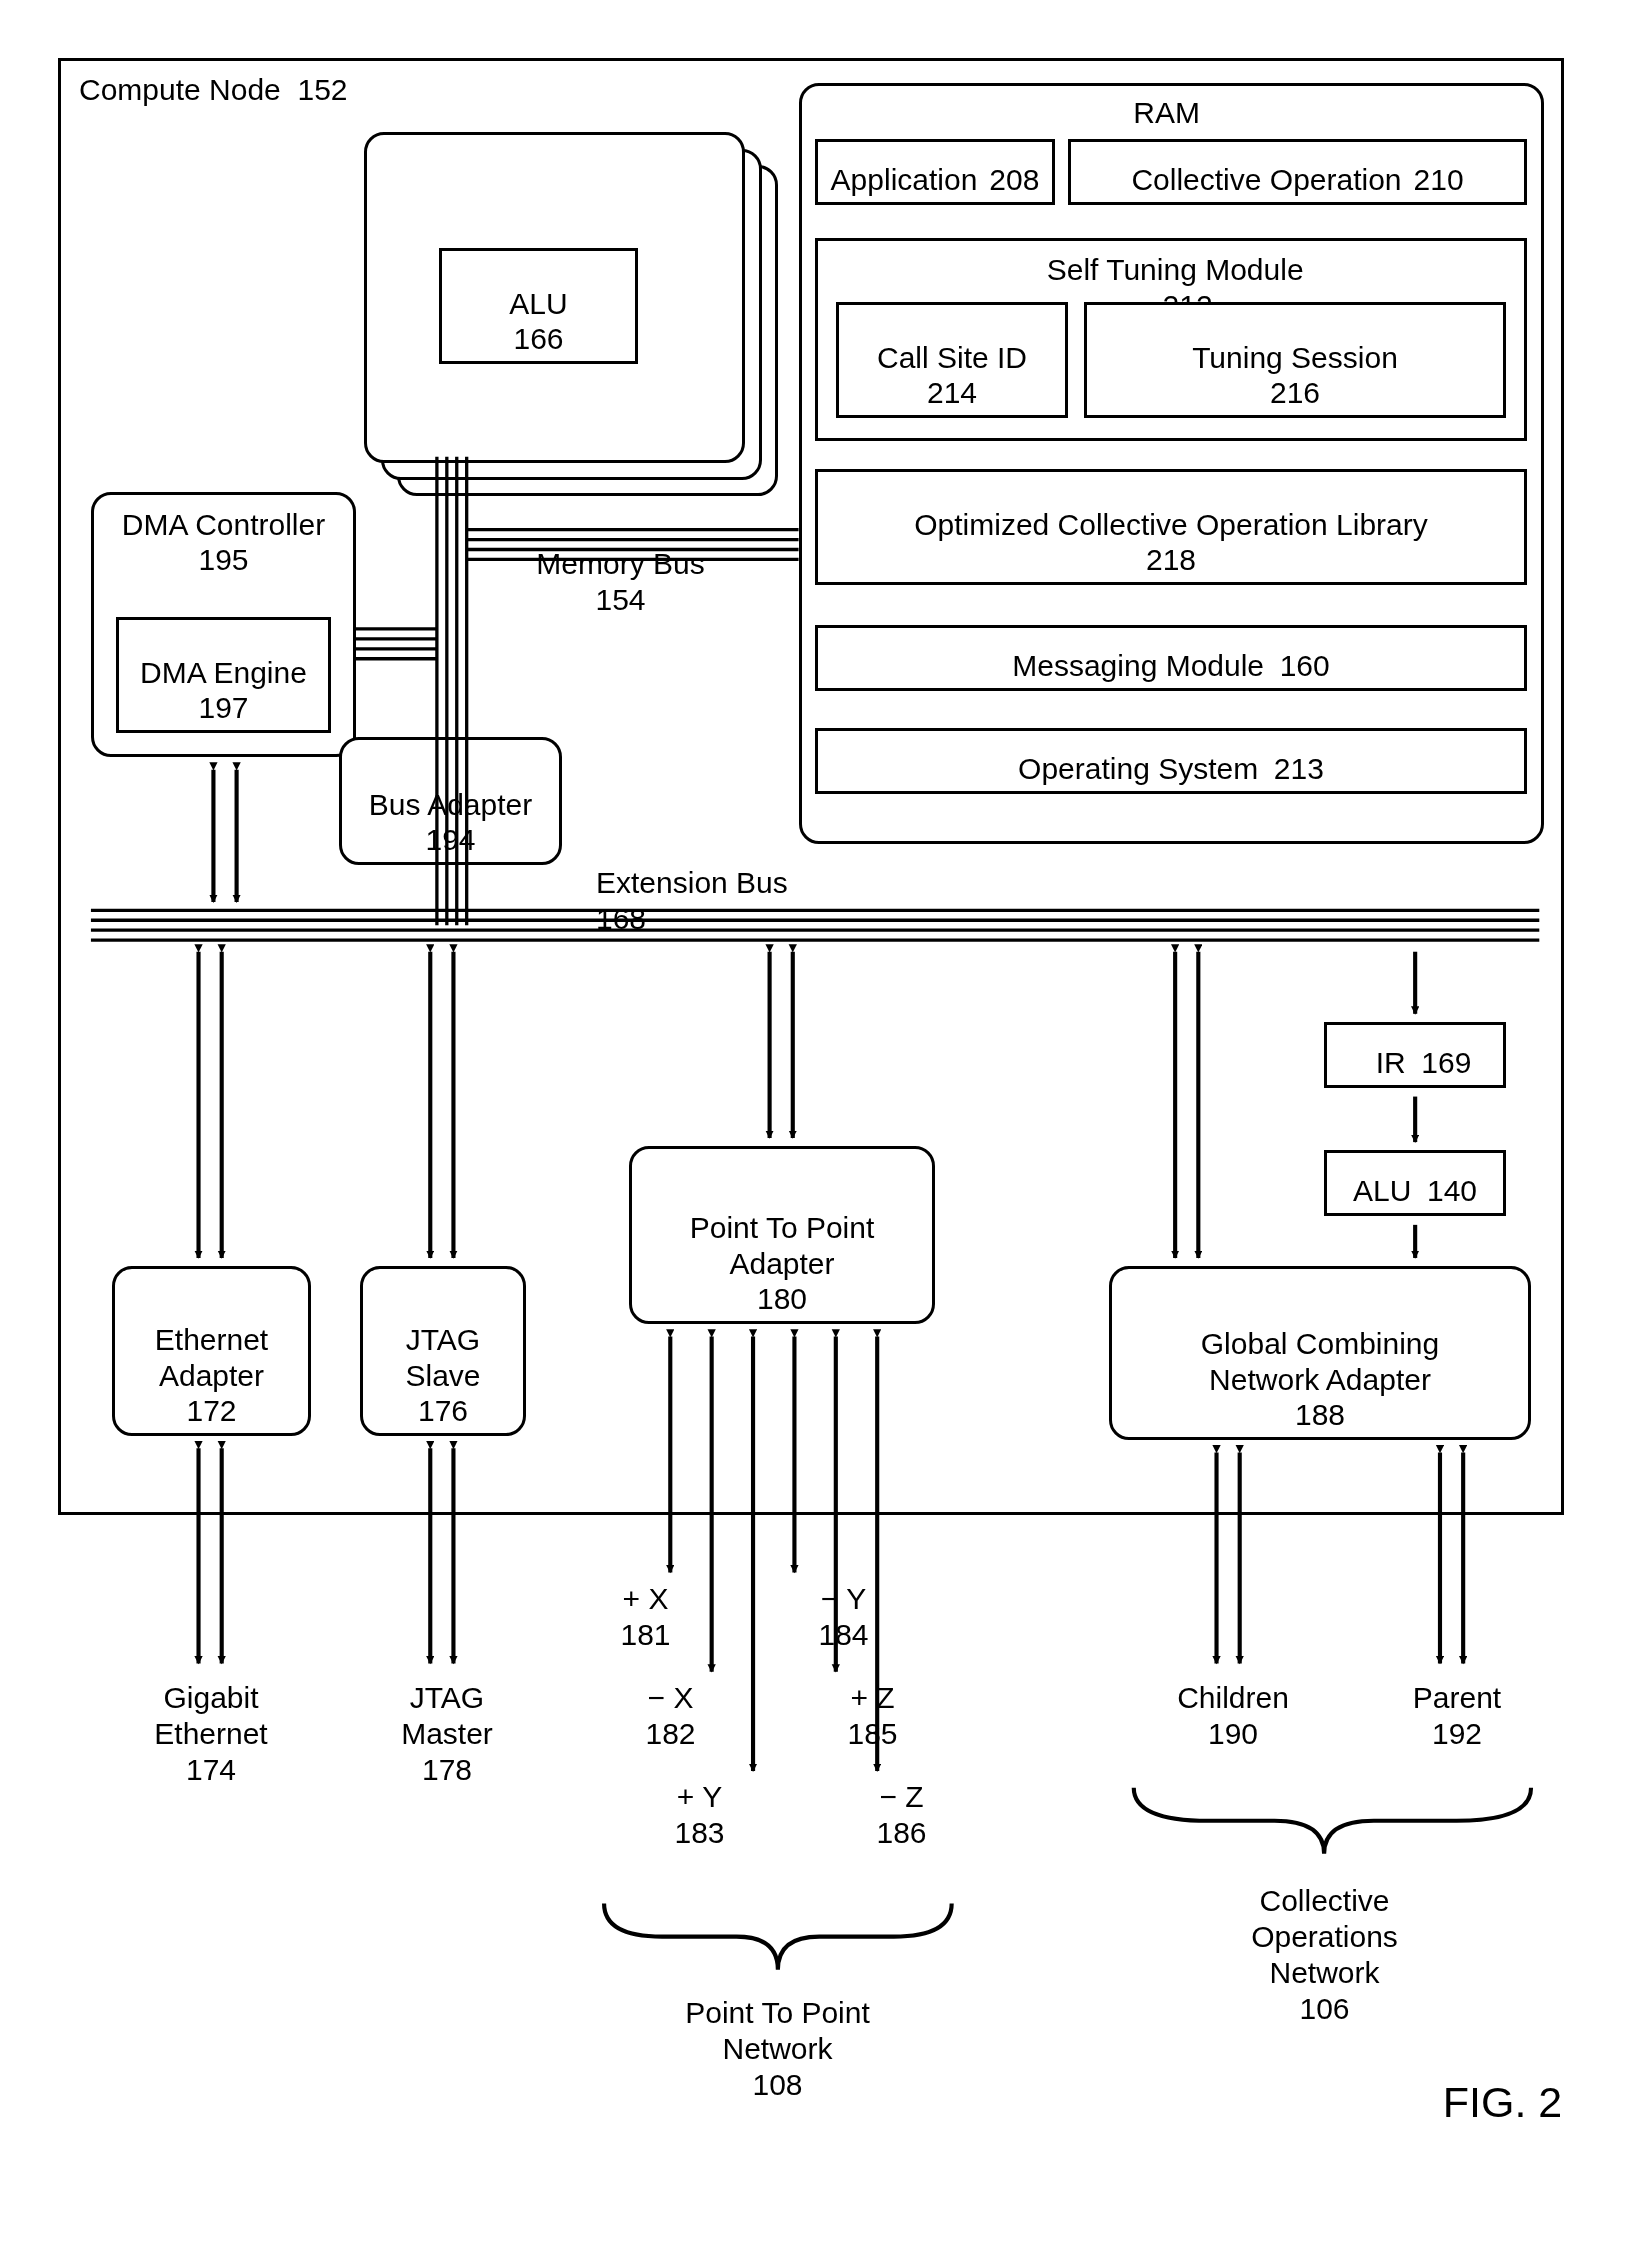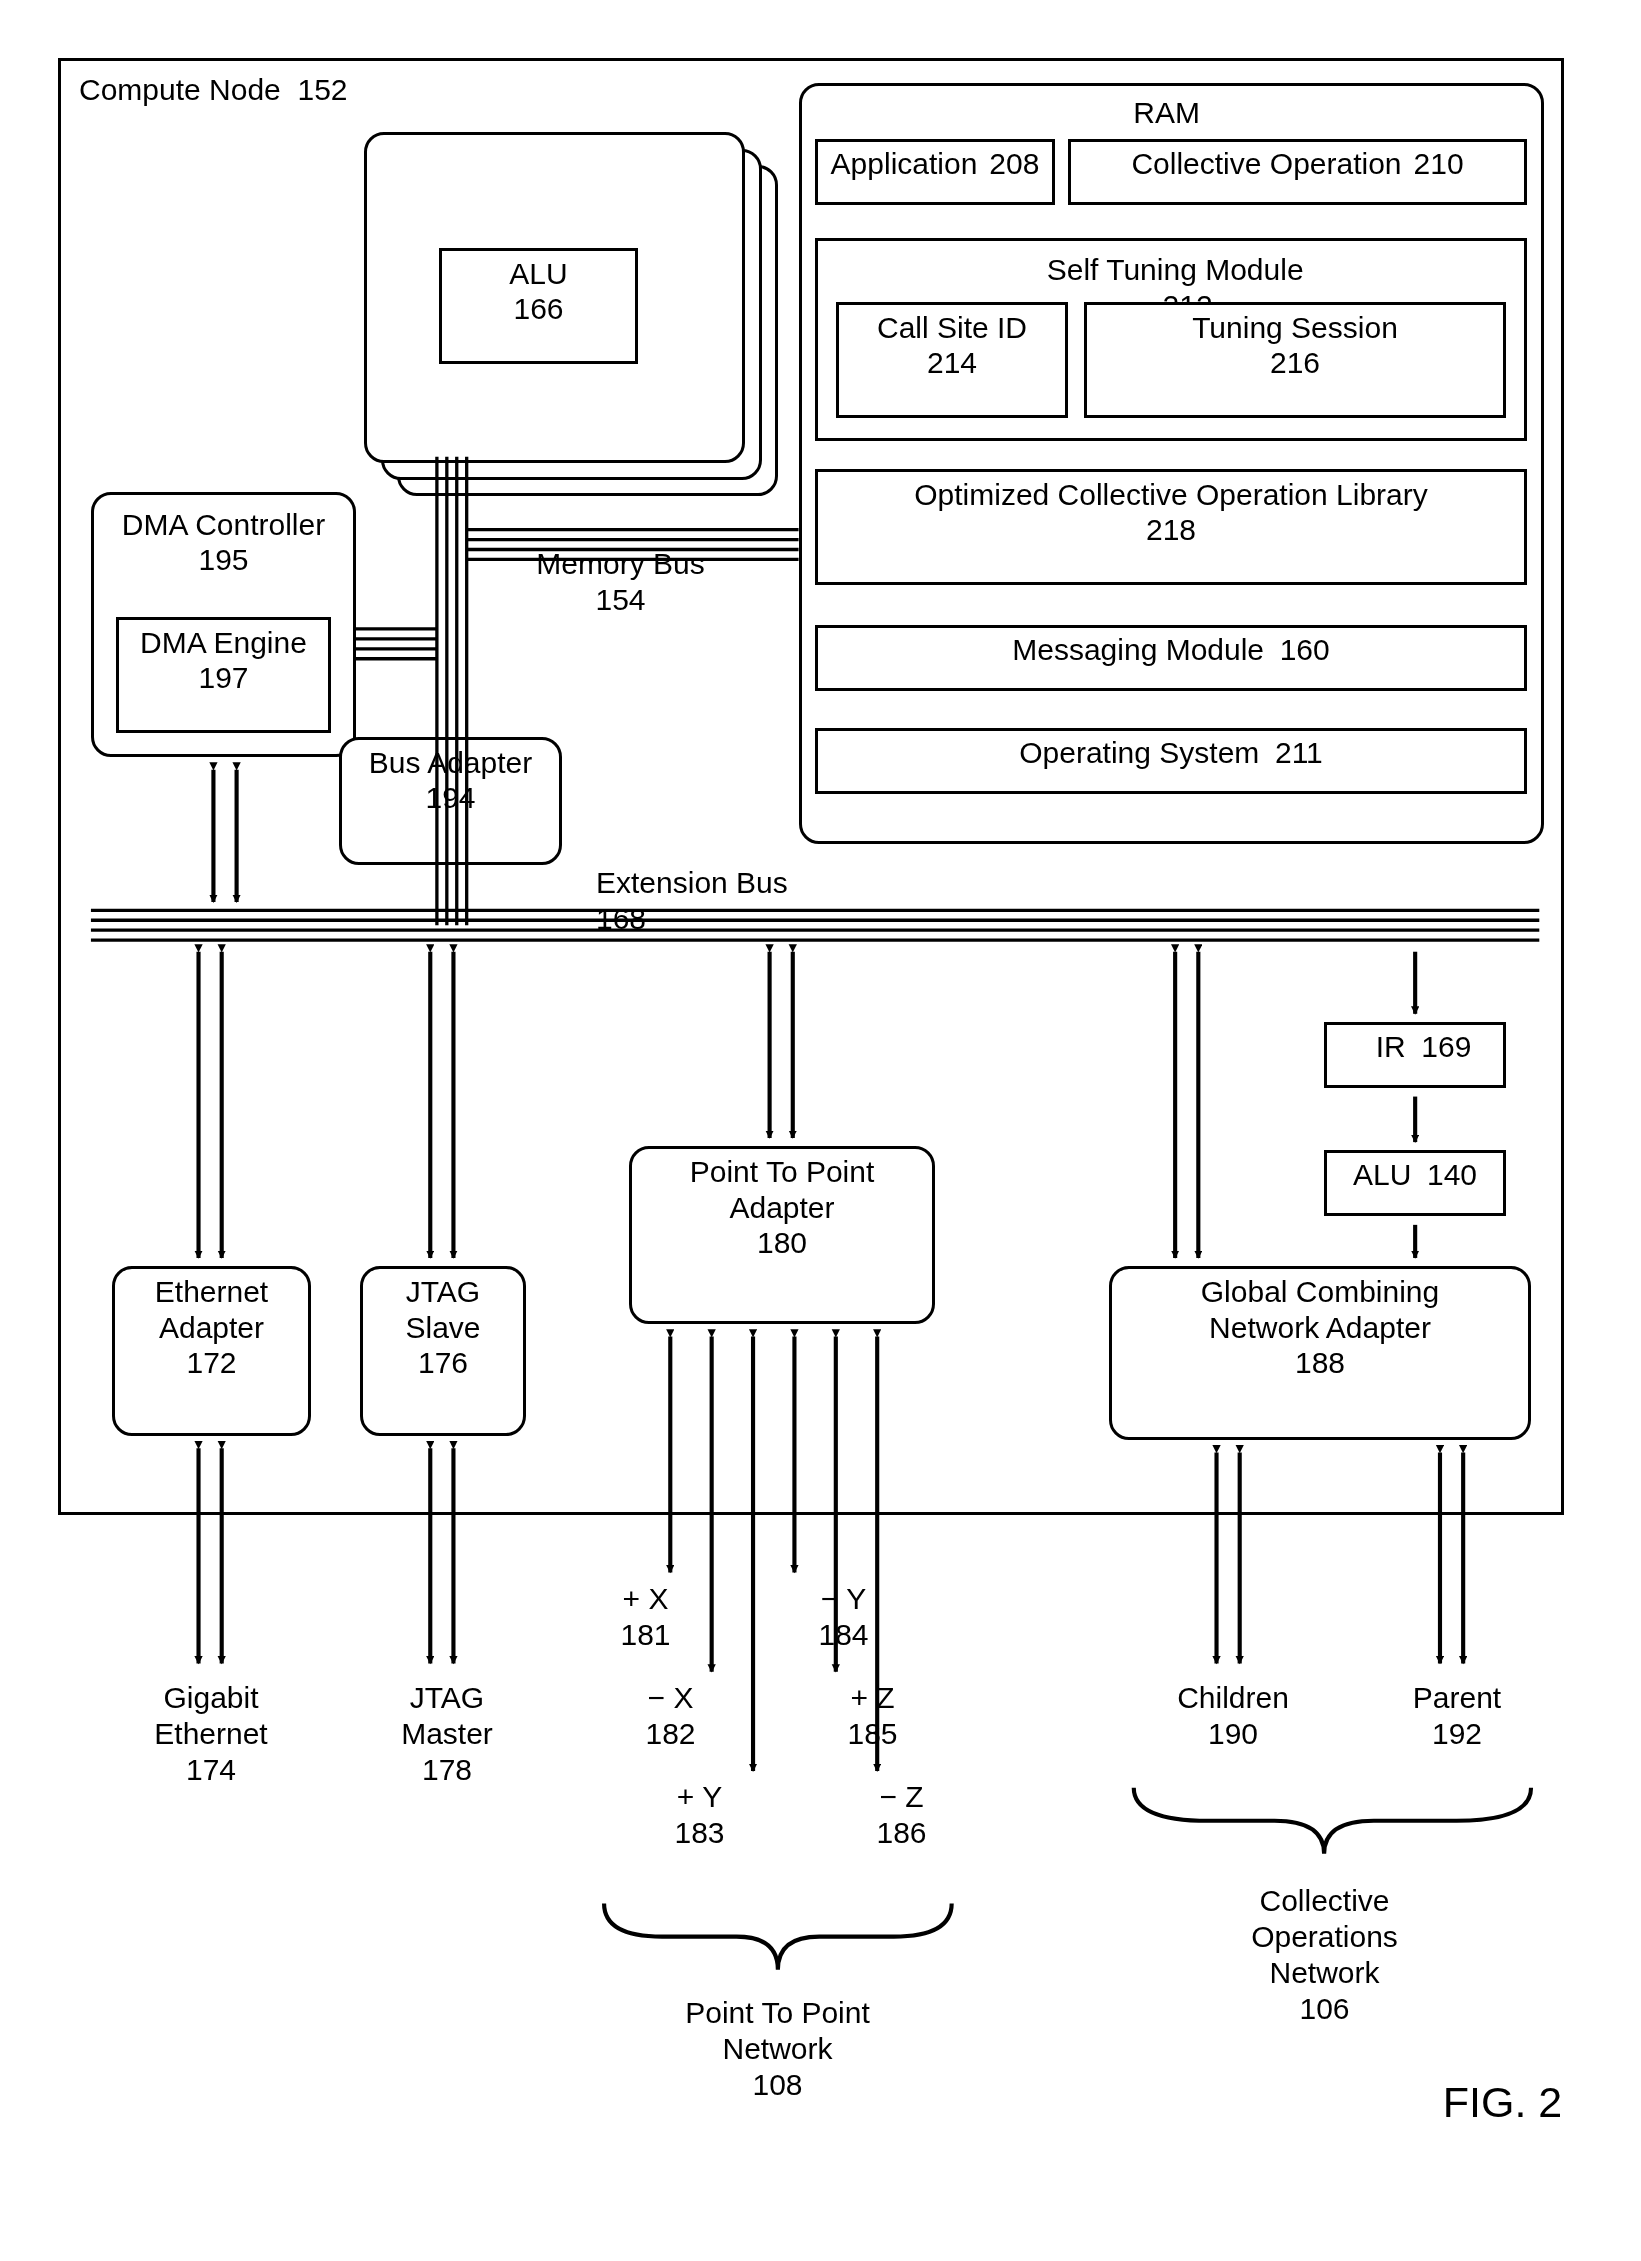--- a/index.html
+++ b/index.html
@@ -18,21 +18,21 @@
   .box {
     position: absolute;
     border: 3.3px solid #000;
     background: #fff;
     text-align: center;
   }
   .box-inner {
     display: flex;
     flex-direction: column;
     align-items: center;
-    justify-content: flex-start;
+    justify-content: flex-end;
     height: 100%;
     padding: 5px;
   }
   .rounded { border-radius: 20px; }
   .label {
     font-size: 30px;
     line-height: 1.2;
   }
   .ref {
     font-size: 30px;
@@ -158,21 +158,21 @@
   </div>
 
   <div class="box" style="left:782px; top:592px; width:712px; height:66px;">
     <div class="box-inner">
         <span class="title-row"><span class="name">Messaging Module</span>&nbsp;&nbsp;<span class="ref">160</span></span>
       </div>
   </div>
 
   <div class="box" style="left:782px; top:695px; width:712px; height:66px;">
     <div class="box-inner">
-        <span class="title-row"><span class="name">Operating System</span>&nbsp;&nbsp;<span class="ref">211</span></span>
+        <span class="title-row"><span class="name">Operating System</span>&nbsp;&nbsp;<span class="ref">213</span></span>
       </div>
   </div>
 
   <div class="box rounded" style="left:79px; top:1233px; width:199px; height:170px;">
     <div class="box-inner">
       <div class="label" style="white-space:pre-line;">Ethernet
 Adapter</div>
       <div class="ref">172</div>
     </div>
   </div>

